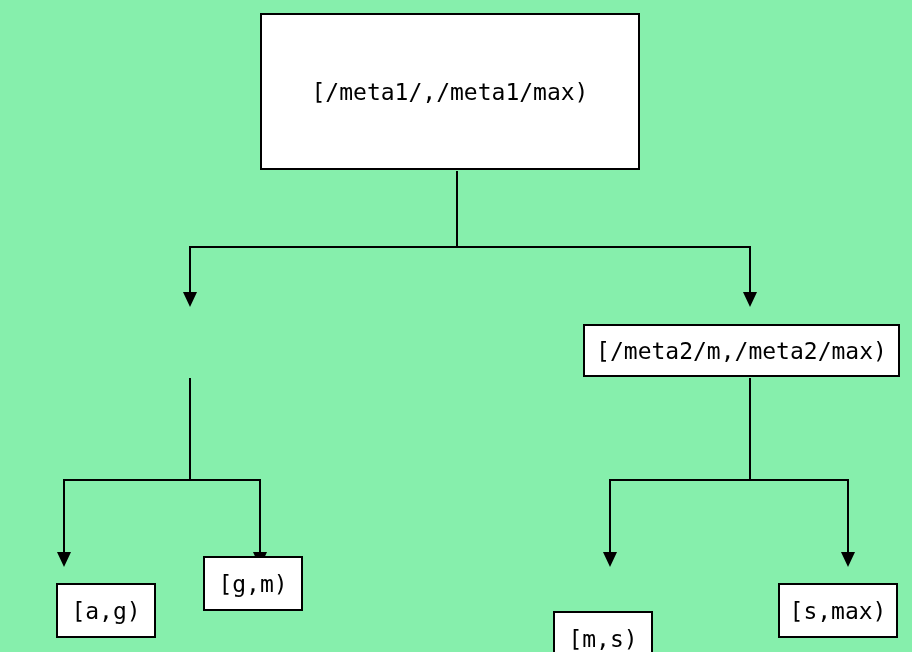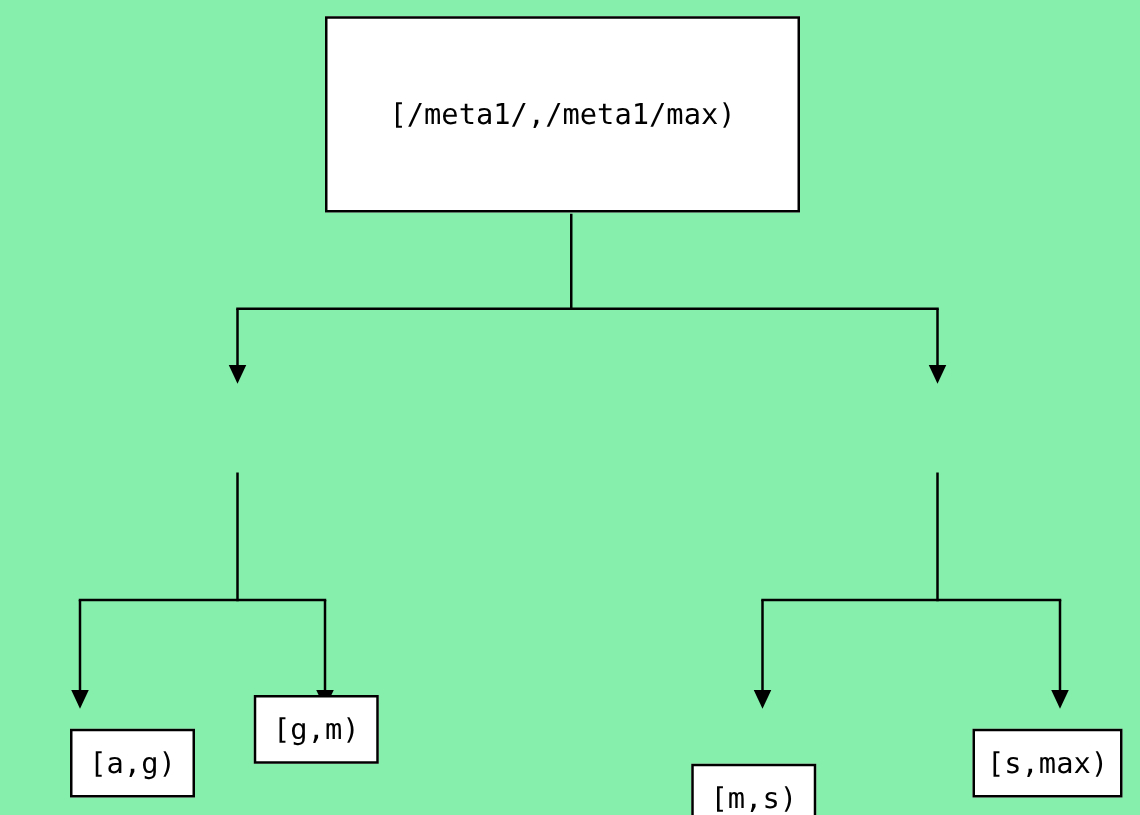--- a/index.html
+++ b/index.html
@@ -83,20 +83,23 @@
       <path class="edge-line" d="M848,480 L848,553"></path>
       <polygon class="arrowhead" points="603,552 617,552 610,567"></polygon>
       <polygon class="arrowhead" points="841,552 855,552 848,567"></polygon>
     </g>
   </svg>
 
   <div class="node node-root">
     <span>[/meta1/,/meta1/max)</span>
   </div>
 
+  <div class="node node-l1b">
+    <span>[/meta2/m,/meta2/max)</span>
+  </div>
 
   <div class="node node-leaf1">
     <span>[a,g)</span>
   </div>
   <div class="node node-leaf2">
     <span>[g,m)</span>
   </div>
   <div class="node node-leaf3">
     <span>[m,s)</span>
   </div>

